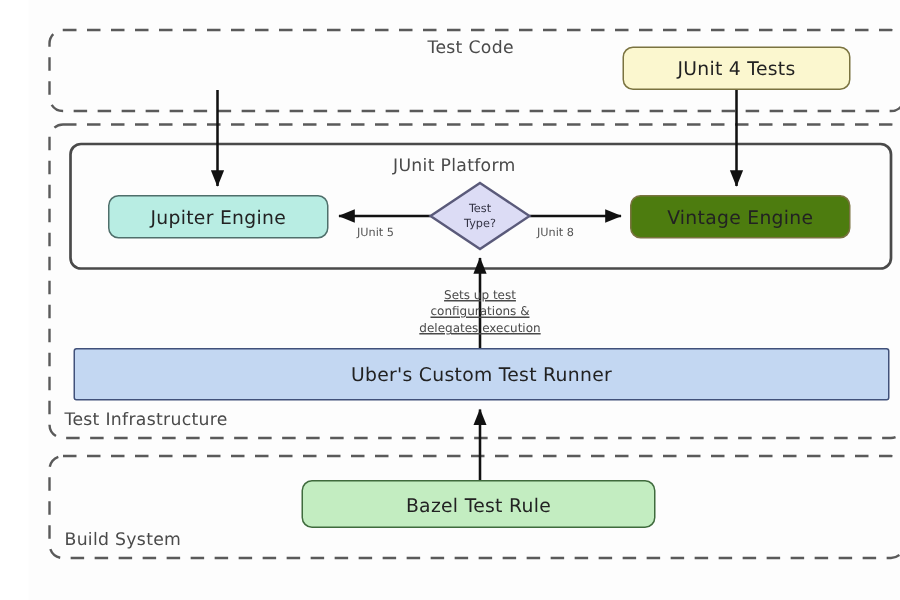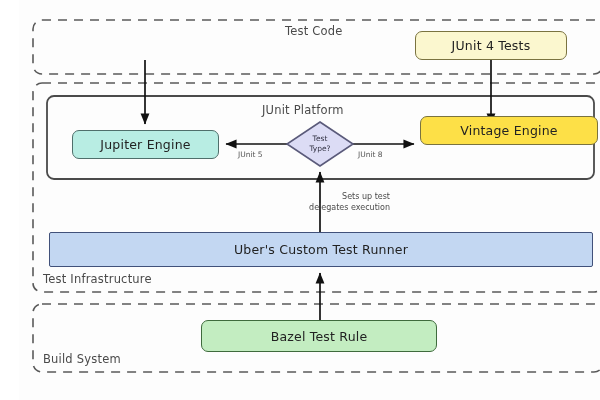--- a/index.html
+++ b/index.html
@@ -48,22 +48,23 @@
     font-size: 7.5px;
     color: #555555;
     white-space: nowrap;
     text-align: left;
   }
   .multi-edge-label {
     position: absolute;
     font-size: 8px;
     color: #4a4a4a;
     line-height: 11px;
-    text-align: right;
+    text-align: center;
     white-space: nowrap;
+    text-decoration: underline;
   }
   .diamond-text {
     position: absolute;
     font-size: 7.5px;
     color: #333344;
     line-height: 9.5px;
     text-align: center;
     white-space: nowrap;
   }
 </style>
@@ -104,30 +105,31 @@
   <div class="group-label" style="left:24px; top:272px;">Test Infrastructure</div>
   <div class="group-label" style="left:24px; top:352px;">Build System</div>
 
   <div class="group-label" style="left:243px; top:103px;">JUnit Platform</div>
 
 
   <div class="node" style="left:396px; top:31px; width:152px; height:29px; background:#fbf7cf; border:1.6px solid #7a7340;">JUnit 4 Tests</div>
 
   <div class="node" style="left:53px; top:130px; width:147px; height:29px; background:#b8ede3; border:1.6px solid #4f6f6b;">Jupiter Engine</div>
 
-  <div class="node" style="left:401px; top:116px; width:178px; height:29px; background:#fde047; border:1.6px solid #7a7340;">Vintage Engine</div>
+  <div class="node" style="left:401px; top:130px; width:147px; height:29px; background:#4d7c0f; border:1.6px solid #7a7340;">Vintage Engine</div>
 
   <div class="node" style="left:30px; top:232px; width:544px; height:35px; background:#c3d7f2; border:1.7px solid #41517a; border-radius:2px;">Uber's Custom Test Runner</div>
 
   <div class="node" style="left:182px; top:320px; width:236px; height:32px; background:#c3edc1; border:1.6px solid #3f6b3d;">Bazel Test Rule</div>
 
   <div class="diamond-text" style="left:281px; top:134px; width:40px;">Test</div>
   <div class="diamond-text" style="left:281px; top:144px; width:40px;">Type?</div>
 
   <div class="edge-label" style="left:219px; top:150px; width:44px;">JUnit 5</div>
   <div class="edge-label" style="left:339px; top:150px; width:44px;">JUnit 8</div>
 
   <div class="multi-edge-label" style="left:231px; top:191px; width:140px;">
     <div>Sets up test</div>
+    <div>configurations &amp;</div>
     <div>delegates execution</div>
   </div>
 
 </div>
 
 </body></html>

